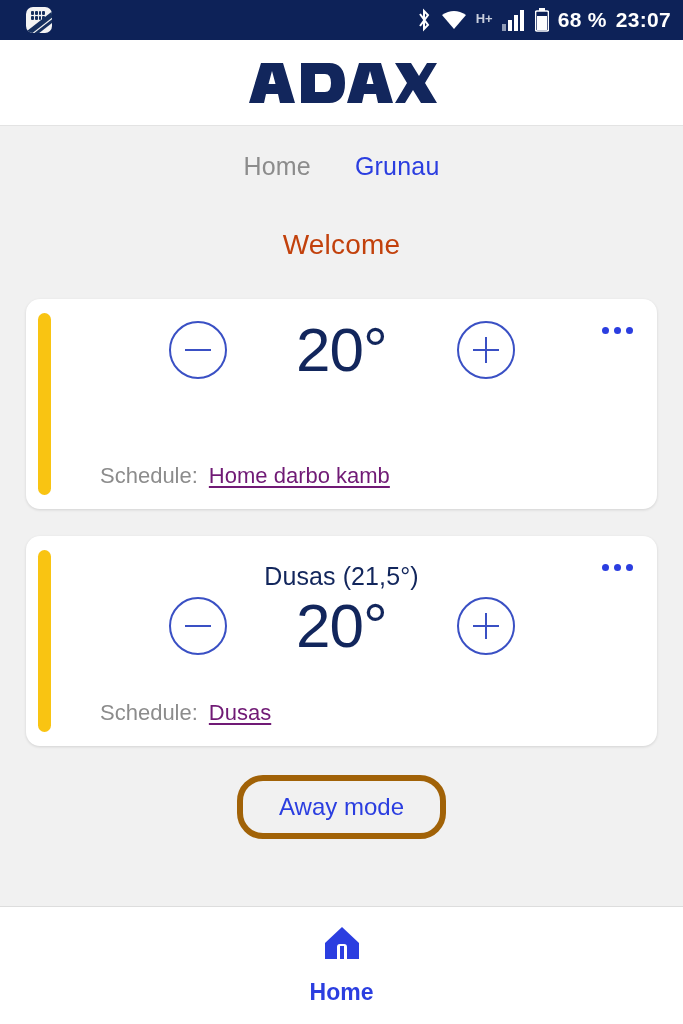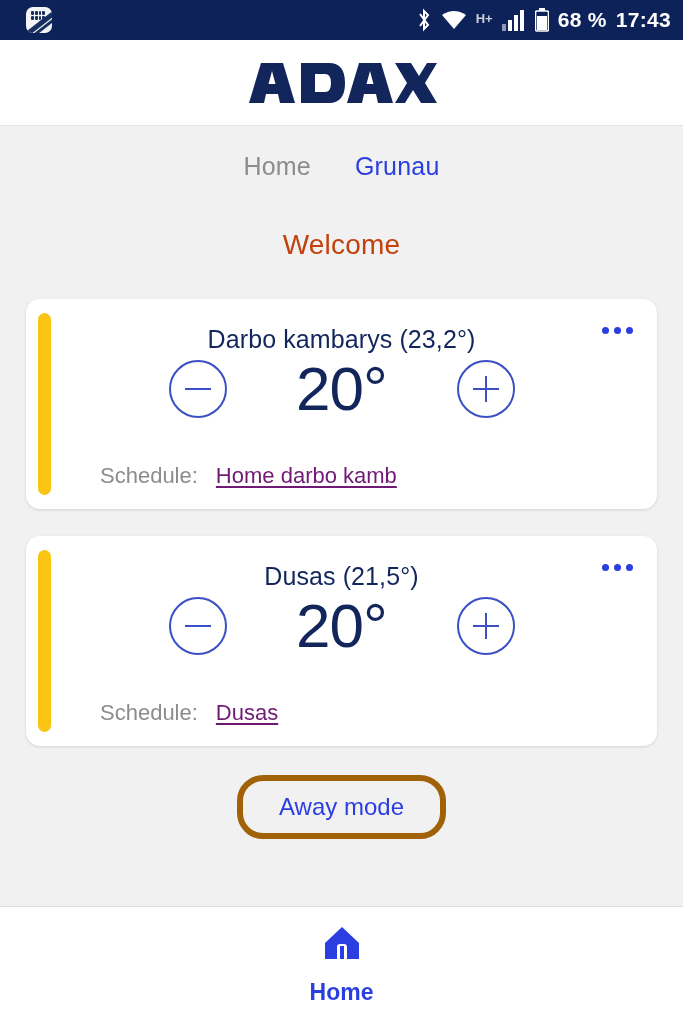--- a/index.html
+++ b/index.html
@@ -103,21 +103,21 @@
   .circ-btn .bar-h { width:26px; height:2px; background:#3a50c4; display:block; }
   .circ-btn .bar-v { width:2px; height:26px; background:#3a50c4; display:block; position:absolute; }
   .circ-btn.plus { position:relative; }
   .temp {
     font-size:62px; color:#12265c; font-weight:normal;
     width:230px; text-align:center; line-height:1;
     letter-spacing:-1px;
   }
   .card-foot {
     position:absolute; left:74px; bottom:20px;
-    display:flex; align-items:baseline; gap:18px;
+    display:flex; align-items:baseline; gap:11px;
   }
   .sched-label { font-size:22px; color:#8c8c8c; }
   .sched-link {
     font-size:22px; color:#701a75; text-decoration:underline;
     text-underline-offset:3px;
   }
 
   .away-wrap { width:100%; display:flex; justify-content:center; margin-top:2px; }
   .away-btn {
     border:6px solid #a16207; color:#2b3ee0; background:transparent;
@@ -179,21 +179,21 @@
         </svg>
       </span>
       <span class="sb-icon">
         <svg width="14" height="24" viewBox="0 0 14 24">
           <rect x="4" y="0" width="6" height="3" fill="#ffffff"></rect>
           <rect x="0.5" y="3" width="13" height="20" rx="1.5" fill="none" stroke="#ffffff" stroke-width="1.6"></rect>
           <rect x="2" y="8" width="10" height="14" fill="#ffffff"></rect>
         </svg>
       </span>
       <span class="sb-text">68 %</span>
-      <span class="sb-text">17:43</span>
+      <span class="sb-text">23:07</span>
     </div>
   </div>
 
   <div class="header">
     <div class="logo">
       <svg width="190" height="44" viewBox="0 0 190 44" aria-label="ADAX">
 
         <path d="M2 42 L14 2 L36 2 L48 42 L33 42 L31 33 L19 33 L17 42 Z M21.5 23 L28.5 23 L25 10 Z" fill="#12265c"></path>
 
         <path d="M54 2 L82 2 Q98 2 98 22 Q98 42 82 42 L54 42 Z M68 13 L68 31 L78 31 Q84 31 84 22 Q84 13 78 13 Z" fill="#12265c"></path>
@@ -216,21 +216,20 @@
 
     <div class="cards">
 
       <div class="card">
         <div class="accent"></div>
         <div class="dots-menu">
           <i></i>
             <i></i>
             <i></i>
         </div>
-        <div class="card-title">Darbo kambarys (23,2°)</div>
         <div class="card-mid">
           <div class="circ-btn">
             <span class="bar-h"></span>
           </div>
           <div class="temp">20°</div>
           <div class="circ-btn plus">
             <span class="bar-h"></span>
             <span class="bar-v"></span>
           </div>
         </div>

